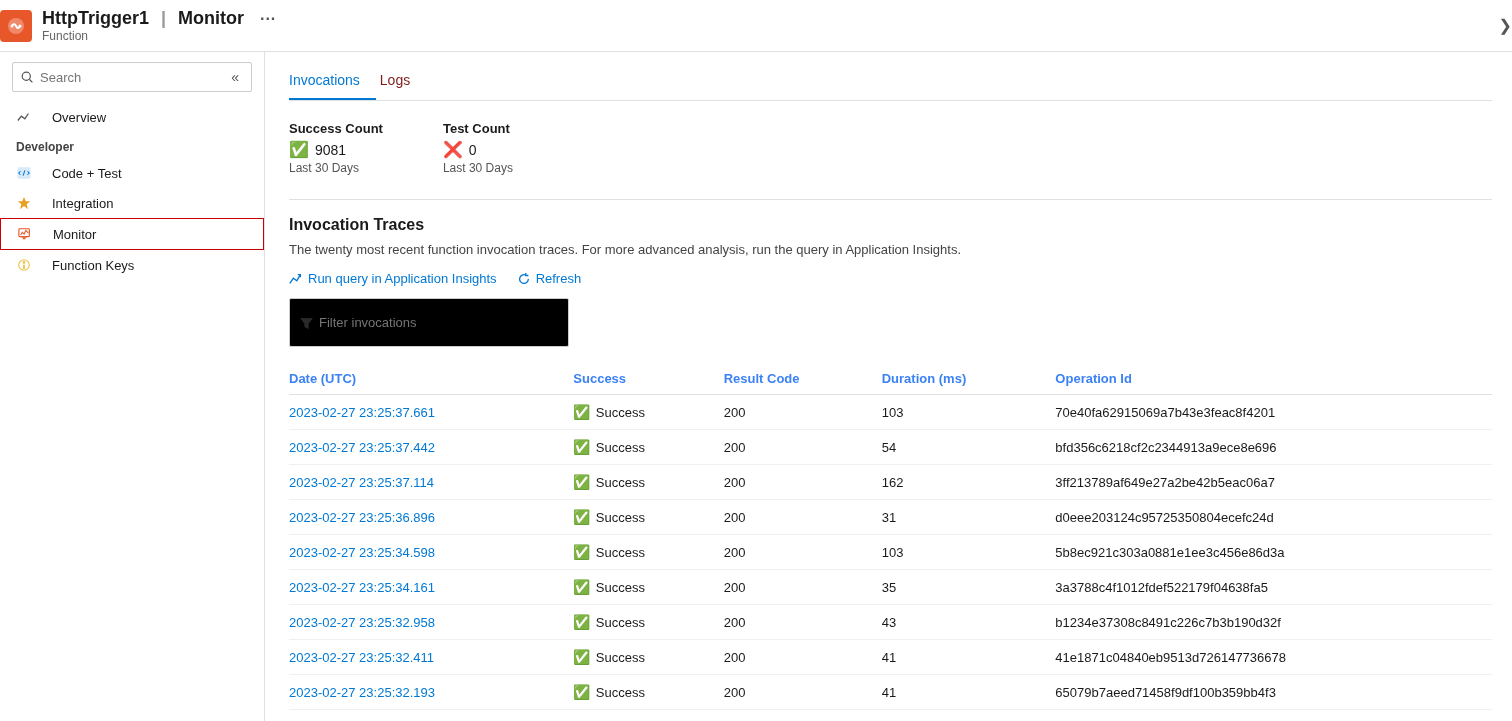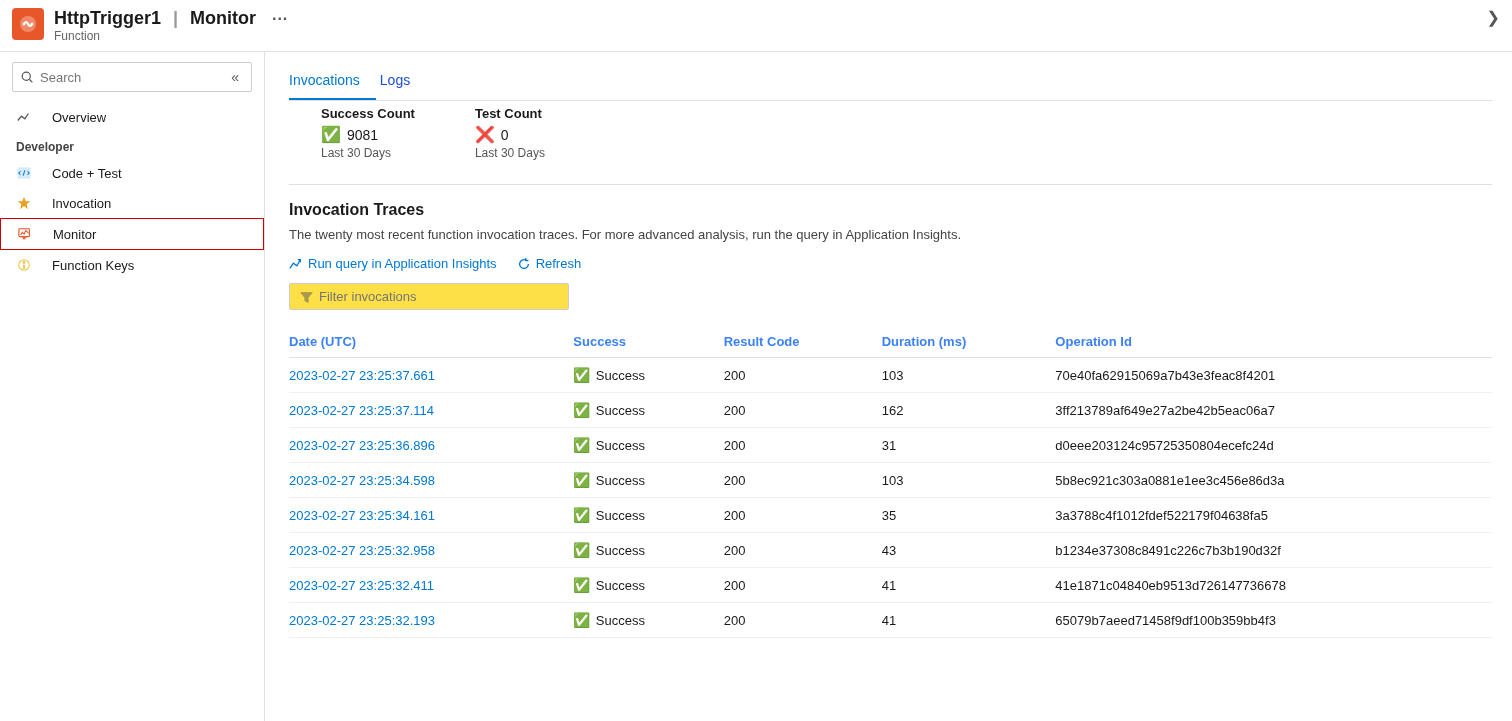--- a/index.html
+++ b/index.html
@@ -1,20 +1,20 @@
 <!DOCTYPE html>
 <html><head>
   <meta charset="utf-8">
   <style>
     * { box-sizing: border-box; margin: 0; padding: 0; }
     body { font-family: 'Segoe UI', Arial, sans-serif; font-size: 13px; color: #1a1a1a; background: #fff; display: flex; flex-direction: column; height: 721px; overflow: hidden; }
 
     
     .header-bar {
-      display: flex; align-items: flex-start; padding: 8px 12px; background: #fff; border-bottom: 1px solid #e0e0e0; min-height: 52px;
+      display: flex; align-items: center; padding: 8px 0; background: #fff; border-bottom: 1px solid #e0e0e0; min-height: 52px;
     }
     .header-icon {
       width: 32px; height: 32px; background: #e8572a; border-radius: 4px; display: flex; align-items: center; justify-content: center; margin-right: 10px; flex-shrink: 0;
     }
     .header-icon svg { width: 20px; height: 20px; }
     .header-title-group { display: flex; flex-direction: column; }
     .header-title { font-size: 18px; font-weight: 600; color: #1a1a1a; display: flex; align-items: center; gap: 8px; }
     .header-subtitle { font-size: 12px; color: #666; }
     .header-separator { font-size: 18px; color: #999; margin: 0 4px; }
     .header-more { font-size: 16px; color: #555; cursor: pointer; margin-left: 8px; }
@@ -37,28 +37,28 @@
     .sidebar-item {
       display: flex; align-items: center; gap: 20px; padding: 7px 16px; cursor: pointer; color: #1a1a1a; text-decoration: none;
     }
     .sidebar-item.active { background: #fff; border: 1.5px solid #c00; border-radius: 0; }
     .sidebar-item .item-icon { width: 16px; height: 16px; display: flex; align-items: center; justify-content: center; flex-shrink: 0; }
 
     
     .content-area { flex: 1; overflow-y: auto; padding: 0 20px 20px 24px; }
 
     
-    .tabs { display: flex; border-bottom: 1px solid #e0e0e0; margin-bottom: 5px; padding-top: 12px; }
+    .tabs { display: flex; border-bottom: 1px solid #e0e0e0; margin-bottom: 20px; padding-top: 12px; }
     .tab {
-      padding: 8px 16px 10px 0; cursor: pointer; font-size: 14px; color: #1d4ed8; border-bottom: 2px solid transparent; margin-right: 4px;
+      padding: 8px 16px 10px 0; cursor: pointer; font-size: 14px; color: #7f1d1d; border-bottom: 2px solid transparent; margin-right: 4px;
     }
     .tab.active { color: #0078d4; border-bottom: 2px solid #0078d4; font-weight: 500; }
 
     
-    .stats-row { display: flex; gap: 60px; margin-bottom: 24px; margin-left: 32px; }
+    .stats-row { display: flex; gap: 60px; margin-bottom: 24px; }
     .stat-block { }
     .stat-label { font-size: 13px; font-weight: 600; color: #1a1a1a; margin-bottom: 4px; }
     .stat-value { display: flex; align-items: center; gap: 6px; font-size: 14px; color: #1a1a1a; margin-bottom: 2px; }
     .stat-period { font-size: 12px; color: #555; }
     .success-icon { color: #107c10; font-size: 16px; }
     .error-icon { color: #c00; font-size: 16px; }
 
     
     .divider { border: none; border-top: 1px solid #e0e0e0; margin: 0 0 16px 0; }
 
@@ -68,21 +68,21 @@
 
     
     .action-row { display: flex; align-items: center; gap: 20px; margin-bottom: 12px; }
     .action-link {
       display: flex; align-items: center; gap: 5px; color: #0078d4; cursor: pointer; font-size: 13px; text-decoration: none;
     }
 
     
     .filter-row { margin-bottom: 16px; }
     .filter-input {
-      display: flex; align-items: flex-end; gap: 6px; border: 1px solid #ccc; border-radius: 2px; padding: 5px 10px; width: 280px; background: #fde047; cursor: text;
+      display: flex; align-items: flex-end; gap: 6px; border: 1px solid #ccc; border-radius: 2px; padding: 16px 10px; width: 280px; background: #000000; cursor: text;
     }
     .filter-input input { border: none; outline: none; font-size: 13px; flex: 1; background: transparent; color: #666; }
 
     
     .table-container { width: 100%; }
     table { width: 100%; border-collapse: collapse; font-size: 13px; }
     thead th {
       text-align: left; padding: 8px 12px 8px 0; font-weight: 600; color: #3b82f6; border-bottom: 1px solid #e0e0e0; white-space: nowrap;
     }
     tbody tr { border-bottom: 1px solid #f0f0f0; }
@@ -150,21 +150,21 @@
       </span>
       <span>Code + Test</span>
     </div>
 
     <div class="sidebar-item">
       <span class="item-icon">
         <svg width="14" height="14" viewBox="0 0 16 16" fill="#e8a020">
           <polygon points="8,1 10,6 15,6 11,9.5 12.5,15 8,11.5 3.5,15 5,9.5 1,6 6,6" fill="#e8a020"></polygon>
         </svg>
       </span>
-      <span>Invocation</span>
+      <span>Integration</span>
     </div>
 
     <div class="sidebar-item active" style="border: 1.5px solid #c00; background:#fff;">
       <span class="item-icon">
         <svg width="14" height="14" viewBox="0 0 16 16" fill="#e8572a">
           <rect x="1" y="2" width="12" height="9" rx="1" stroke="#e8572a" stroke-width="1.3" fill="none"></rect>
           <rect x="4" y="11" width="6" height="1" fill="#e8572a"></rect>
           <rect x="5.5" y="12" width="3" height="2" fill="#e8572a"></rect>
           <polyline points="3,9 5,6 7,8 9,4 12,7" stroke="#e8572a" stroke-width="1.2" fill="none"></polyline>
         </svg>
@@ -259,20 +259,32 @@
       <div class="success-cell">
         <span style="color:#107c10;font-size:14px;">✅</span>
         <span>Success</span>
       </div>
     </td>
     <td>200</td>
     <td>103</td>
     <td>70e40fa62915069a7b43e3feac8f4201</td>
   </tr>
             <tr>
+    <td><a class="date-link">2023-02-27 23:25:37.442</a></td>
+    <td>
+      <div class="success-cell">
+        <span style="color:#107c10;font-size:14px;">✅</span>
+        <span>Success</span>
+      </div>
+    </td>
+    <td>200</td>
+    <td>54</td>
+    <td>bfd356c6218cf2c2344913a9ece8e696</td>
+  </tr>
+            <tr>
     <td><a class="date-link">2023-02-27 23:25:37.114</a></td>
     <td>
       <div class="success-cell">
         <span style="color:#107c10;font-size:14px;">✅</span>
         <span>Success</span>
       </div>
     </td>
     <td>200</td>
     <td>162</td>
     <td>3ff213789af649e27a2be42b5eac06a7</td>

